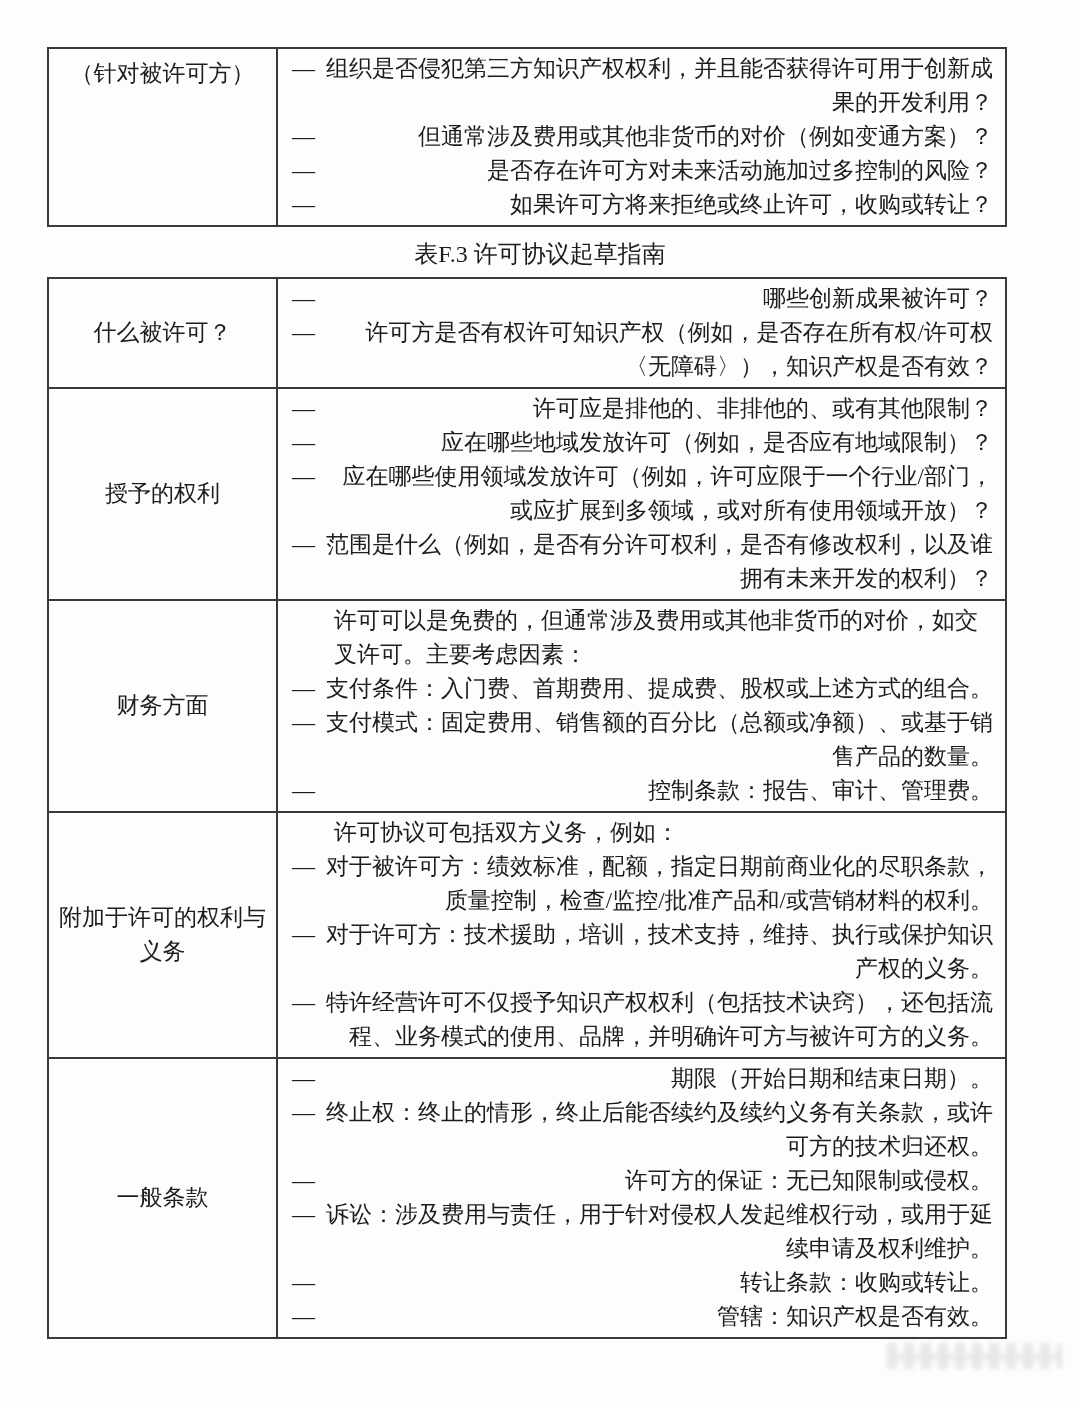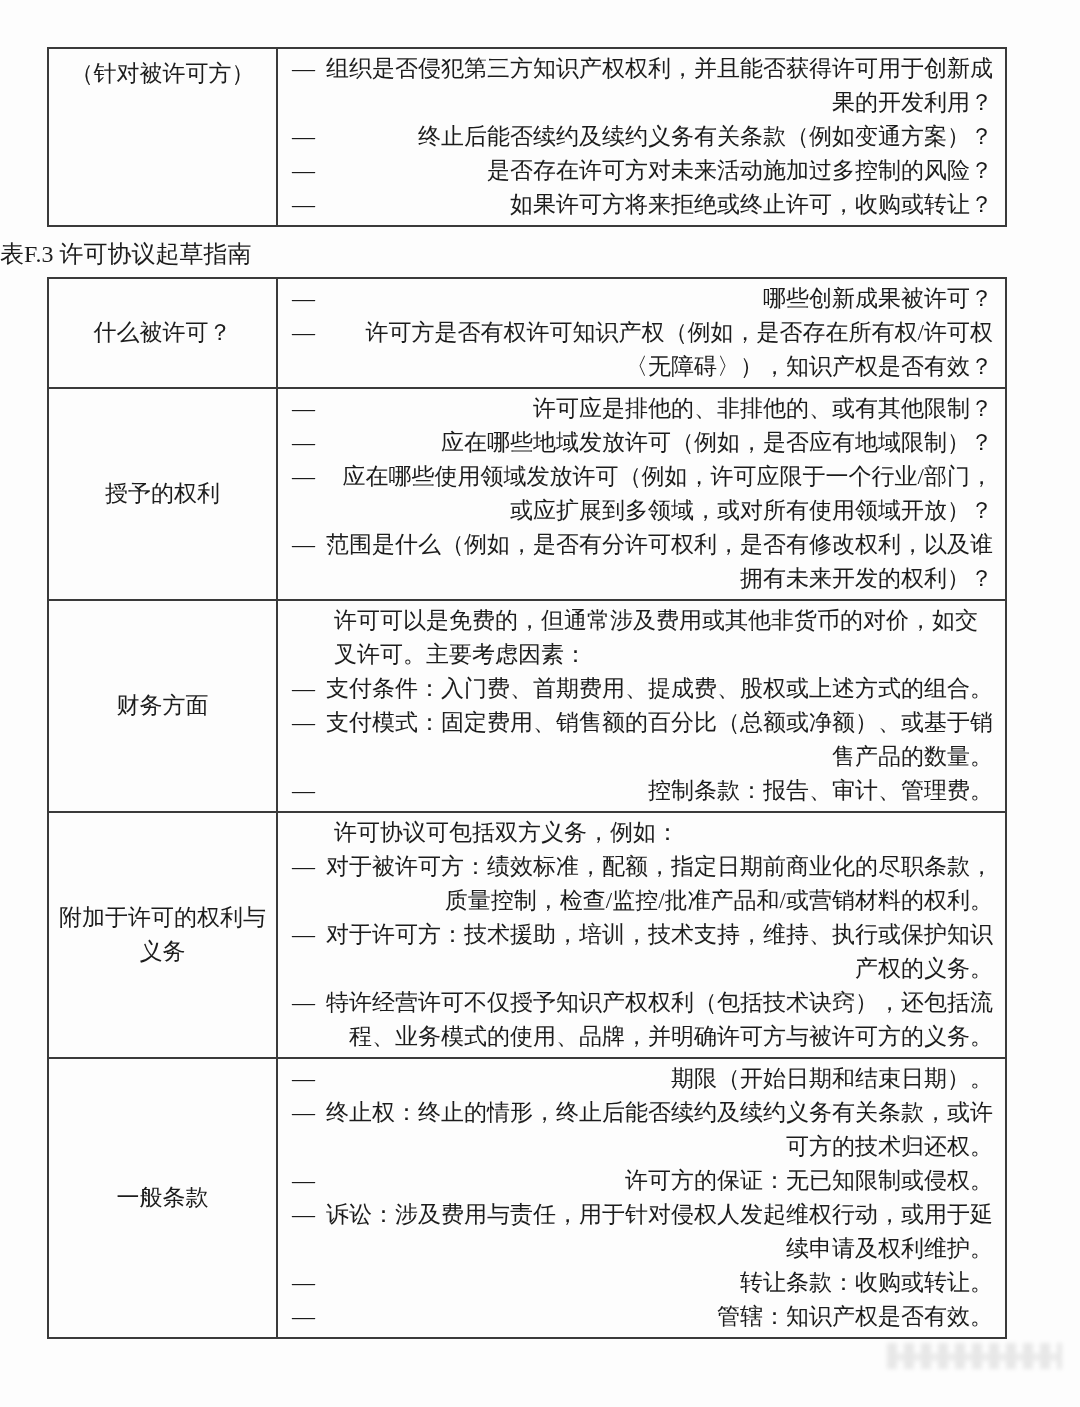--- a/index.html
+++ b/index.html
@@ -56,21 +56,21 @@
   .intro { padding-left: 2px; margin-left: 48px; }
   .note {
     margin: 10px 0 0 45px;
     font-size: 23px;
     line-height: 32px;
   }
   .table-title {
     margin: 12px 0 0 0;
     font-size: 24px;
     font-weight: normal;
-    text-align: left;
+    text-align: center;
     line-height: 30px;
   }
   .watermark {
     position: absolute;
     right: 18px;
     bottom: 38px;
     width: 175px;
     height: 26px;
     opacity: 0.16;
     filter: blur(2px);
@@ -90,21 +90,21 @@
     <tbody>
         <tr>
       <td class="label-cell">（针对被许可方）</td>
       <td class="content-cell">
         <div class="bullet">
           <span class="dash">—</span>
           <span class="txt">组织是否侵犯第三方知识产权权利，并且能否获得许可用于创新成果的开发利用？</span>
         </div>
         <div class="bullet">
           <span class="dash">—</span>
-          <span class="txt">终止后能否续约及续约义务有关条款（例如变通方案）？</span>
+          <span class="txt">但通常涉及费用或其他非货币的对价（例如变通方案）？</span>
         </div>
         <div class="bullet">
           <span class="dash">—</span>
           <span class="txt">是否存在许可方对未来活动施加过多控制的风险？</span>
         </div>
         <div class="bullet">
           <span class="dash">—</span>
           <span class="txt">如果许可方将来拒绝或终止许可，收购或转让？</span>
         </div>
       </td>

